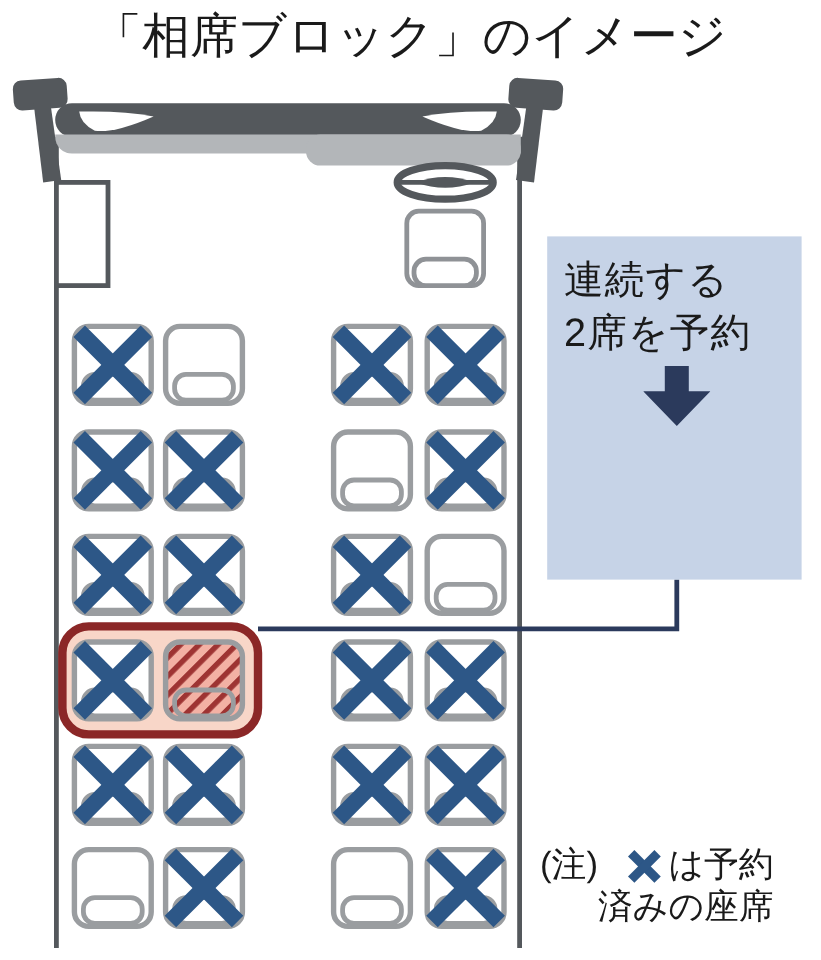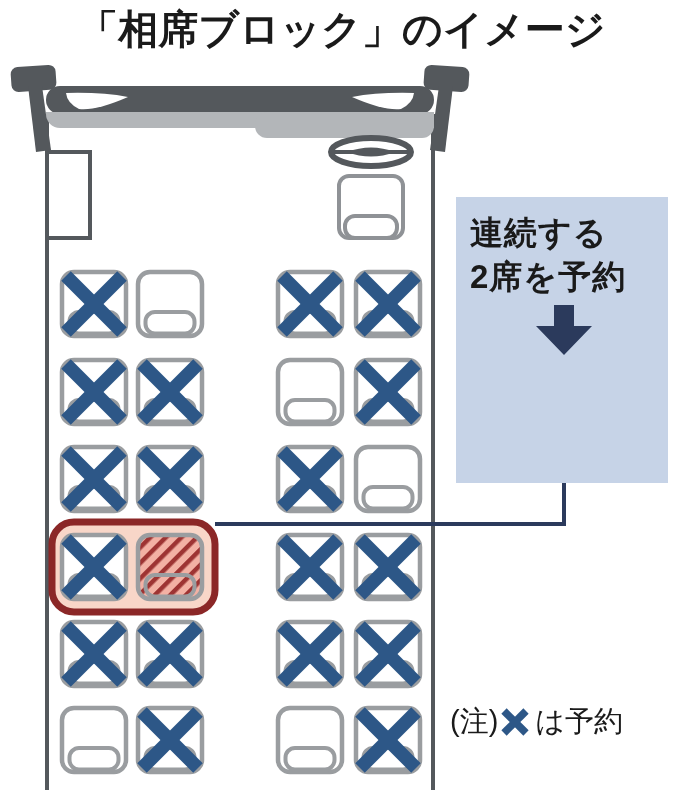--- a/index.html
+++ b/index.html
@@ -14,21 +14,21 @@
     --c-highlight-fill:#f8d6c8;
     --c-hatch-bg:#f3b1a4;
     --c-hatch-stripe:#9e3433;
   }
   html,body{margin:0;padding:0;background:#fff;}
   body{font-family:"Liberation Sans","DejaVu Sans",sans-serif;color:var(--c-text);}
   .canvas{position:relative;width:684px;height:800px;background:#fff;overflow:hidden;}
 
   .title{
     position:absolute;top:2px;left:0;width:684px;text-align:center;
-    font-size:40px;font-weight:bold;letter-spacing:0px;color:var(--c-text);
+    font-size:40px;font-weight:normal;letter-spacing:0px;color:var(--c-text);
   }
 
   svg.bus-layer{position:absolute;left:0;top:0;}
 
   
   .busDark{fill:var(--c-bus-dark);}
   .busLight{fill:var(--c-bus-light);}
   .glass{fill:#ffffff;}
   .busStroke{stroke:var(--c-bus-dark);fill:#fff;stroke-width:4;}
   .wheelRim{fill:none;stroke:var(--c-bus-dark);stroke-width:6;}
@@ -42,21 +42,21 @@
   .seat-band{fill:none;stroke:var(--c-seat-border);stroke-width:4;}
   .seat-x{stroke:var(--c-x-blue);stroke-width:13.5;stroke-linecap:butt;}
   .hatchBg{fill:var(--c-hatch-bg);}
   .hatchStripe{fill:var(--c-hatch-stripe);}
 
   .callout{
     position:absolute;left:456px;top:197px;width:212px;height:286px;
     background:var(--c-callout-bg);box-sizing:border-box;padding:14px 6px 0 14px;
   }
   .callout-step{
-    white-space:pre-line;font-size:33px;font-weight:bold;line-height:44px;
+    white-space:pre-line;font-size:33px;font-weight:normal;line-height:44px;
     letter-spacing:1px;color:var(--c-text);
   }
   .down-arrow{display:block;margin:6px 0 2px 66px;}
   .down-arrow path{fill:var(--c-navy);}
 
   .note{
     position:absolute;left:450px;top:704px;display:flex;align-items:flex-start;
     font-size:29px;line-height:35px;color:var(--c-text);
   }
   .note-prefix{white-space:nowrap;}
@@ -260,16 +260,17 @@
   <div class="note">
     <span class="note-prefix">(注)</span>
     <div class="note-body">
       <div class="note-line1">
         <svg class="note-x" width="30" height="30" viewBox="0 0 30 30">
           <line x1="4" y1="4" x2="26" y2="26"></line>
           <line x1="26" y1="4" x2="4" y2="26"></line>
         </svg>
         <span>は予約</span>
       </div>
+      <div class="note-line2">済みの座席</div>
     </div>
   </div>
 
 </div>
 
 </body></html>

